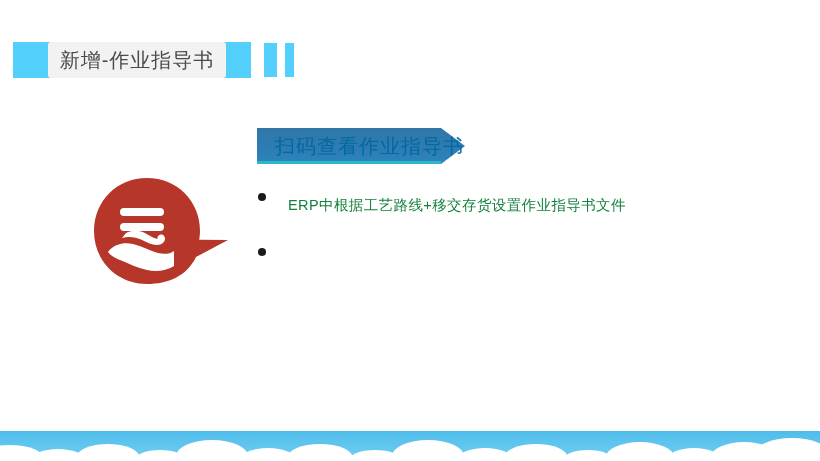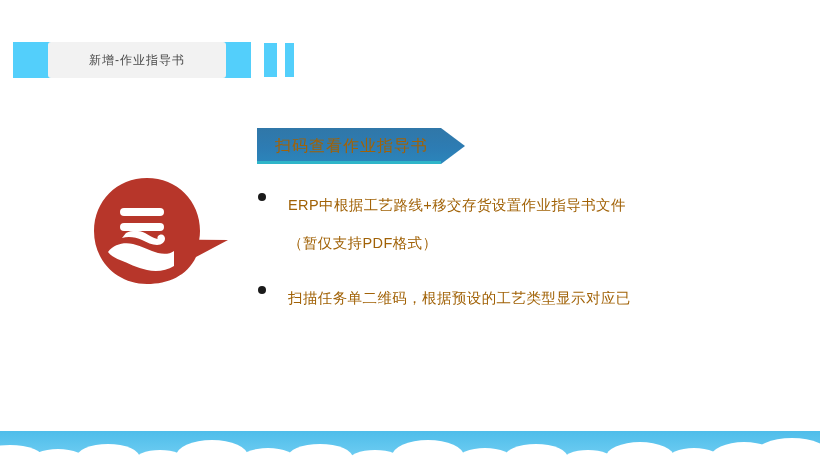--- a/index.html
+++ b/index.html
@@ -63,21 +63,21 @@
     top: 42px;
     width: 178px;
     height: 36px;
     background: #f2f2f2;
     border-radius: 3px;
     display: flex;
     align-items: center;
     justify-content: center;
   }
   #title-plate-text {
-    font-size: 12px;
+    font-size: 20px;
     color: #4a4a4a;
     letter-spacing: 1px;
     font-weight: 400;
     white-space: nowrap;
   }
 
   
   #section-banner {
     position: absolute;
     left: 257px;
@@ -99,22 +99,22 @@
     height: 3px;
     background: #2fb5c9;
   }
   #section-banner-text {
     position: absolute;
     left: 18px;
     top: 0;
     height: 36px;
     display: flex;
     align-items: center;
-    font-size: 16px;
-    color: #a16207;
+    font-size: 20px;
+    color: #0369a1;
     letter-spacing: 1px;
     white-space: nowrap;
     font-weight: 400;
   }
 
   
   #speech-icon {
     position: absolute;
     left: 92px;
     top: 176px;
@@ -144,21 +144,21 @@
     background: #1a1a1a;
     margin-top: 7px;
     margin-right: 22px;
   }
   .bullet-lines {
     flex: 1 1 auto;
   }
   .bullet-line {
     font-size: 14.5px;
     line-height: 38px;
-    color: #a16207;
+    color: #15803d;
     letter-spacing: 0.4px;
     white-space: nowrap;
   }
 
   
   #cloud-strip {
     position: absolute;
     left: 0;
     bottom: 0;
     width: 820px;
@@ -199,30 +199,28 @@
     </svg>
   </div>
 
   <div id="bullet-list">
 
     <div class="bullet-item">
       <div class="bullet-row">
         <span class="bullet-dot"></span>
         <div class="bullet-lines">
           <div class="bullet-line">ERP中根据工艺路线+移交存货设置作业指导书文件</div>
-          <div class="bullet-line">（暂仅支持PDF格式）</div>
         </div>
       </div>
     </div>
 
     <div class="bullet-item">
       <div class="bullet-row">
         <span class="bullet-dot"></span>
         <div class="bullet-lines">
-          <div class="bullet-line">扫描任务单二维码，根据预设的工艺类型显示对应已</div>
         </div>
       </div>
     </div>
 
 
   </div>
 
   <div id="cloud-strip">
     <svg width="820" height="30" viewBox="0 0 820 30" preserveAspectRatio="none" xmlns="http://www.w3.org/2000/svg">
       <defs>

